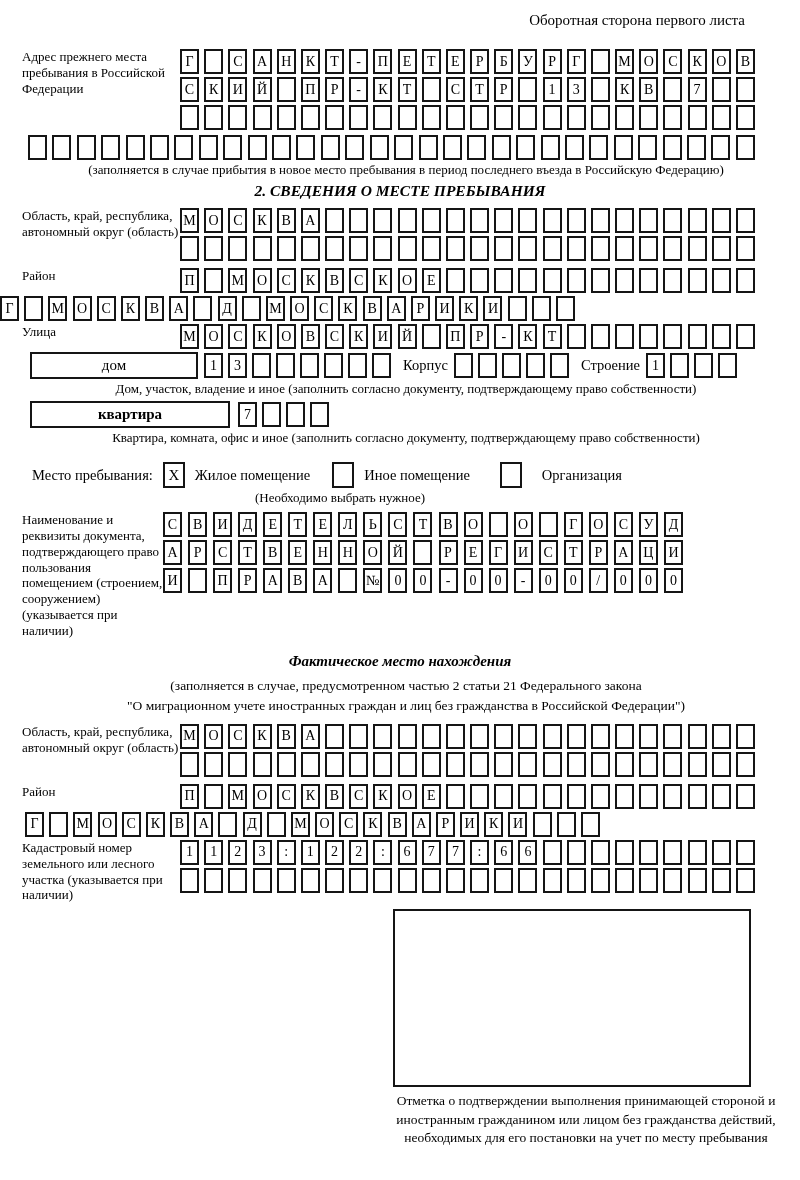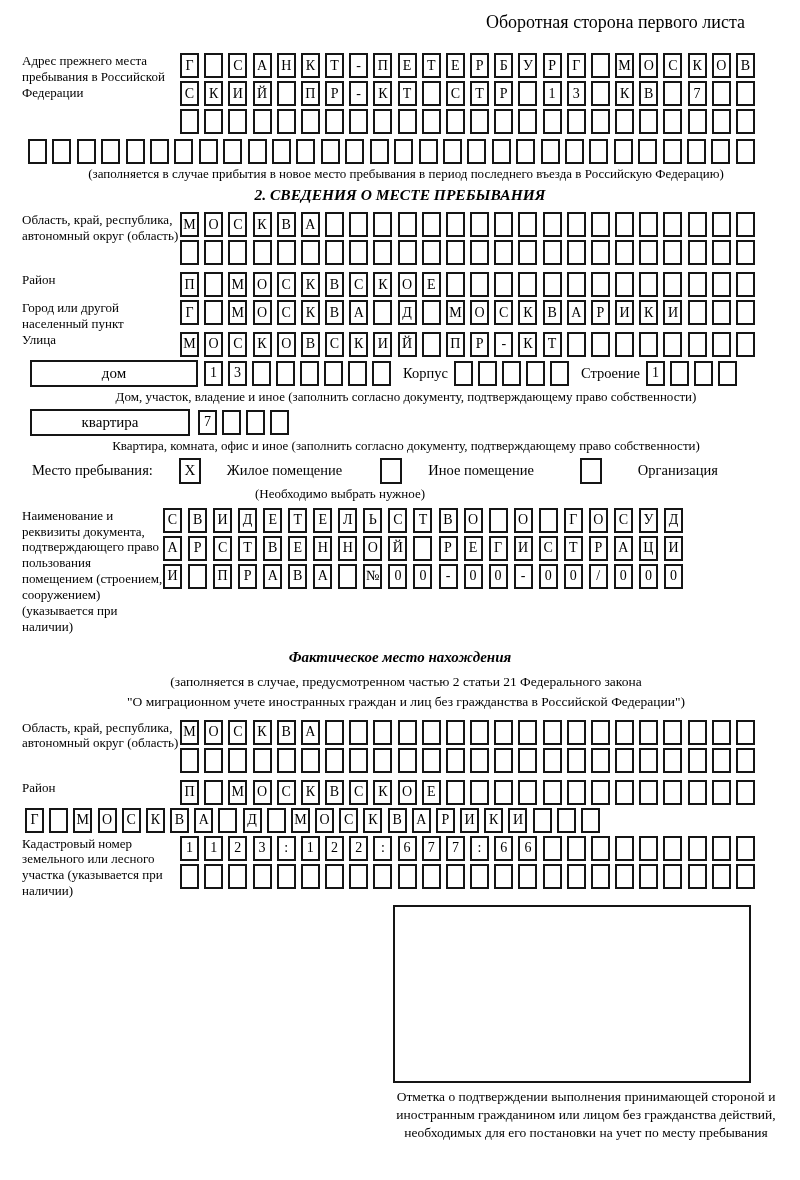--- a/index.html
+++ b/index.html
@@ -1,19 +1,19 @@
 <!DOCTYPE html>
 <html><head>
 <meta charset="utf-8">
 <style>
   * { margin:0; padding:0; box-sizing:border-box; }
   html,body { width:800px; background:#ffffff; color:#000; font-family:"Liberation Serif","DejaVu Serif",serif; }
   body { width:800px; height:1180px; overflow:hidden; padding-top:12px; }
 
-  .corner { text-align:right; padding-right:55px; font-size:18px; margin-bottom:20px; }
+  .corner { text-align:right; padding-right:55px; font-size:15px; margin-bottom:20px; }
 
   .field { display:flex; align-items:flex-start; }
   .label { width:180px; padding-left:22px; font-size:13px; line-height:1.22; }
   .rows { display:flex; flex-direction:column; }
 
   .boxrow { display:flex; justify-content:space-between; margin-bottom:3px; }
   .w24 { width:575px; }
   .w30 { width:727px; margin-left:28px; }
   .w21 { width:520px; }
 
@@ -35,21 +35,21 @@
   .doc .label { width:163px; }
   .shift { margin-left:25px; }
 
   .hint { font-size:13px; margin:1px 0 6px 210px; width:260px; text-align:center; }
 
   .stamp-wrap { margin-left:393px; margin-top:6px; }
   .stamp-box { width:358px; height:178px; border:2px solid #151515; background:#fff; }
   .stamp-caption { width:412px; margin-left:380px; text-align:center; font-size:13.5px; line-height:1.35; margin-top:5px; }
 
   .mb2{margin-bottom:2px;} .mb4{margin-bottom:4px;}
-  .stay-row { display:flex; align-items:center; margin:4px 0 2px 32px; font-size:14.5px; gap:26px; }
+  .stay-row { display:flex; align-items:center; margin:16px 0 2px 32px; font-size:14.5px; gap:10px; }
 </style>
 </head>
 <body>
 
 <div class="corner">Оборотная сторона первого листа</div>
 
 <div class="field mb2">
   <div class="label">Адрес прежнего места пребывания в Российской Федерации</div>
   <div class="rows">
     <div class="boxrow w24">
@@ -252,21 +252,20 @@
         <span class="cell"></span>
         <span class="cell"></span>
         <span class="cell"></span>
         <span class="cell"></span>
         <span class="cell"></span>
       </div>
     </div>
 </div>
 
 <div class="field">
-  <div class="label">Город или другой населенный пункт</div>
   <div class="rows">
       <div class="boxrow w24">
         <span class="cell">Г</span>
         <span class="cell"></span>
         <span class="cell">М</span>
         <span class="cell">О</span>
         <span class="cell">С</span>
         <span class="cell">К</span>
         <span class="cell">В</span>
         <span class="cell">А</span>
@@ -346,21 +345,21 @@
   <div class="cellgroup">
       <span class="cell">1</span>
       <span class="cell"></span>
       <span class="cell"></span>
       <span class="cell"></span>
     </div>
 </div>
 <div class="caption">Дом, участок, владение и иное (заполнить согласно документу, подтверждающему право собственности)</div>
 
 <div class="inline-row mb2">
-  <div class="widebox" style="width:160px;">квартира</div>
+  <div class="widebox" style="width:200px;font-weight:bold;">квартира</div>
   <div class="cellgroup" style="margin-left:8px;">
       <span class="cell">7</span>
       <span class="cell"></span>
       <span class="cell"></span>
       <span class="cell"></span>
     </div>
 </div>
 <div class="caption">Квартира, комната, офис и иное (заполнить согласно документу, подтверждающему право собственности)</div>
 
 <div class="stay-row">

